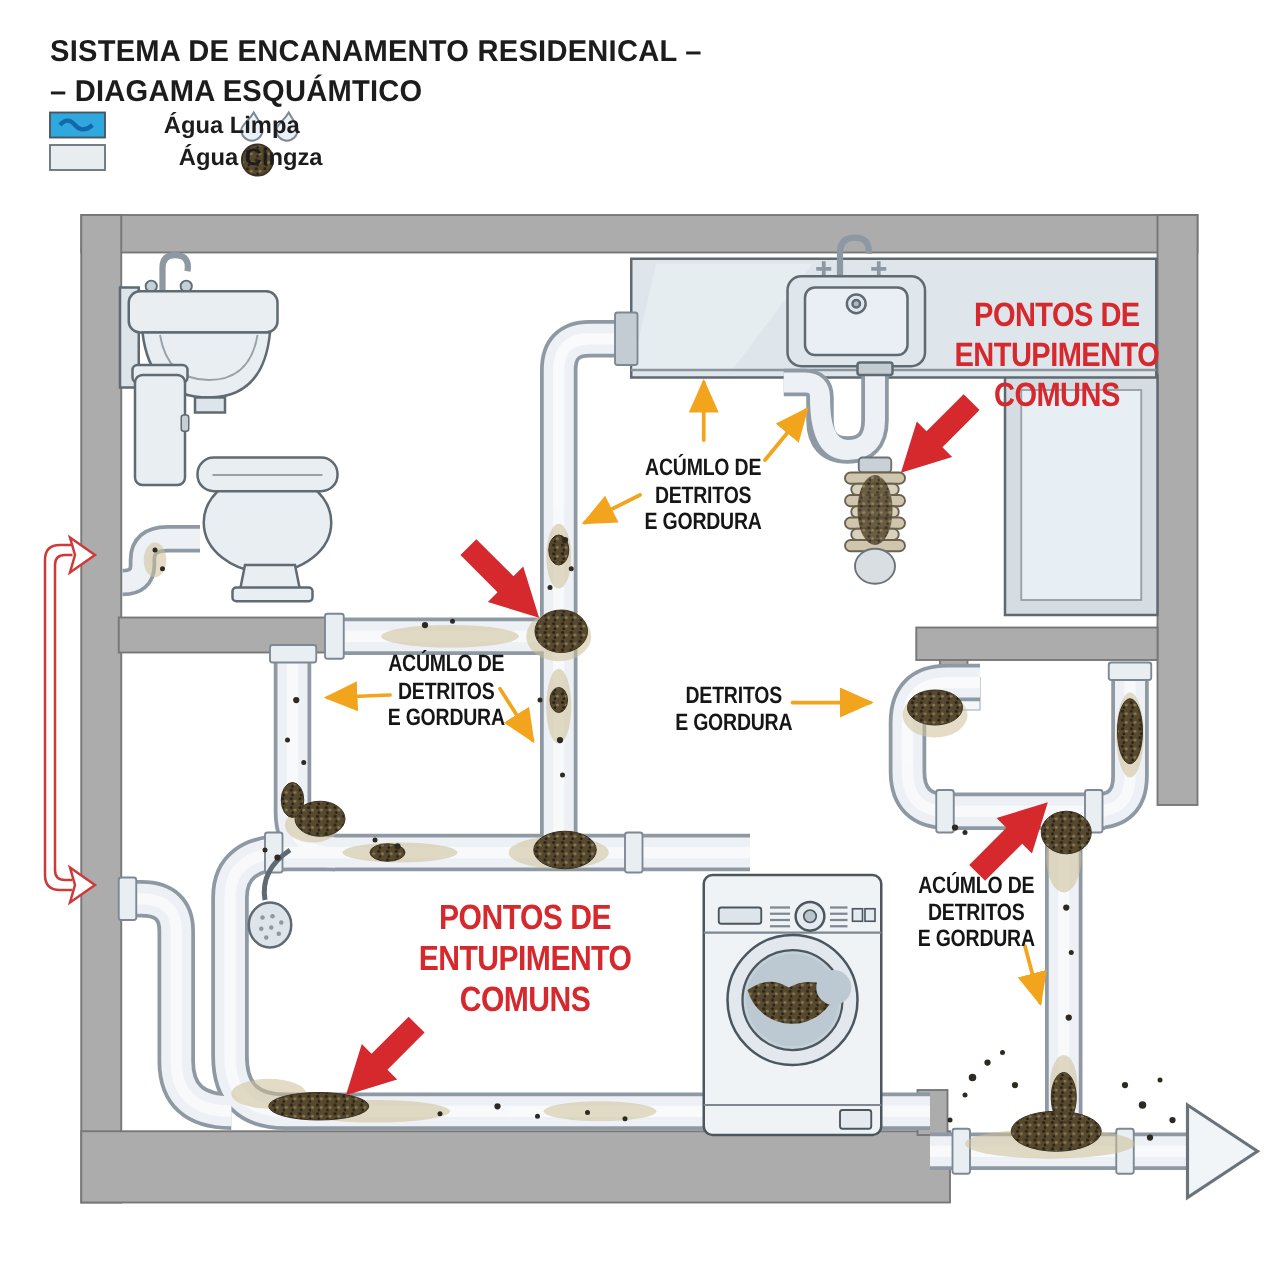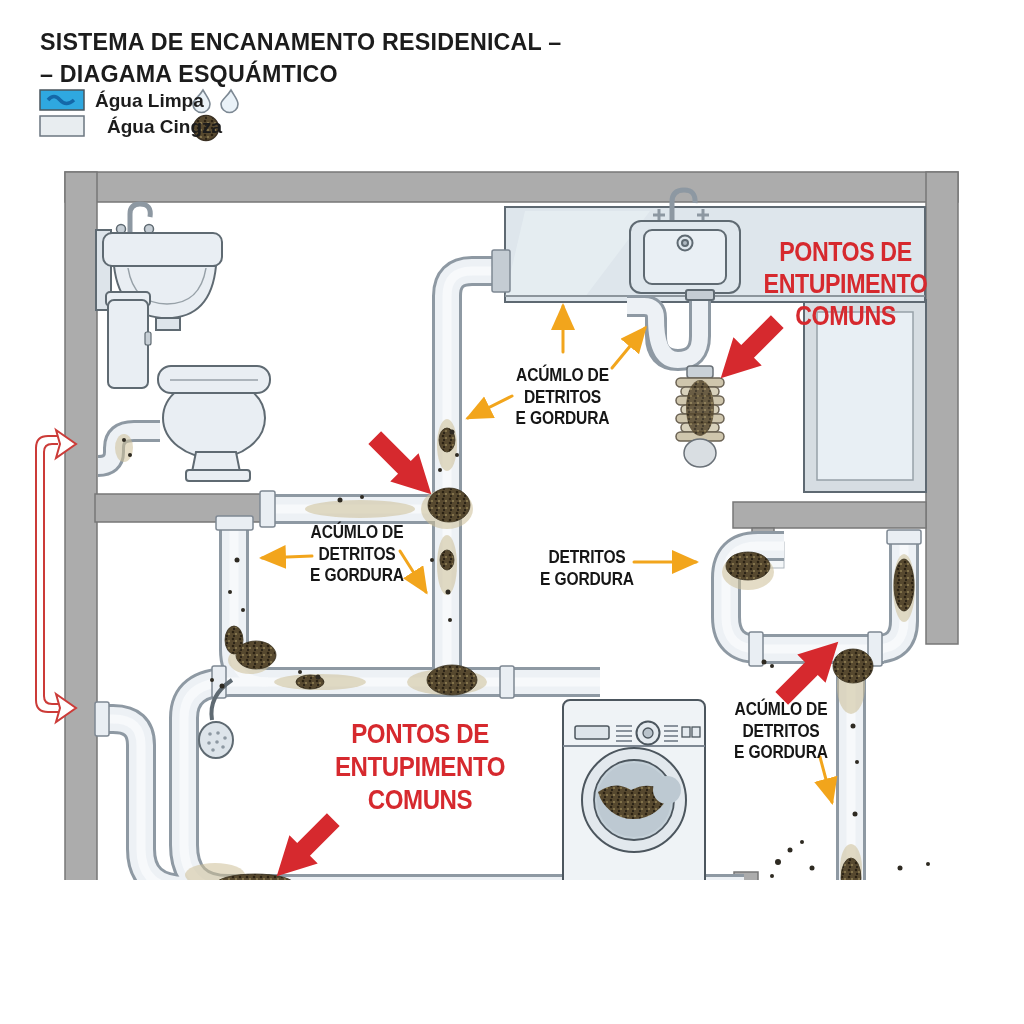--- a/index.html
+++ b/index.html
@@ -1,23 +1,23 @@
 <!DOCTYPE html>
 <html><head>
 <meta charset="utf-8">
 <style>
   html,body{margin:0;padding:0;background:#fff;}
-  .canvas{position:relative;width:1024px;height:880px;background:#fff;overflow:hidden;
+  .canvas{position:relative;width:1024px;height:1024px;background:#fff;overflow:hidden;
           font-family:"Liberation Sans","DejaVu Sans",sans-serif;}
   .canvas svg{position:absolute;left:0;top:0;}
   .ovl{position:absolute;margin:0;}
   .title{left:40px;top:26px;font-size:24px;font-weight:600;line-height:1.32;color:#1c1c1c;
          transform:scaleX(.97);transform-origin:left top;letter-spacing:.2px;white-space:nowrap;}
   .title span{display:block;}
-  .legend-label{font-size:19px;font-weight:600;color:#1c1c1c;white-space:nowrap;}
+  .legend-label{font-size:19px;font-weight:600;color:#1c1c1c;white-space:nowrap;margin-left:36px;}
   .lg1{left:95px;top:90px;} .lg2{left:107px;top:116px;}
   .red-label{color:#d6292e;font-weight:800;text-align:center;font-size:27px;line-height:1.18;
              transform:scaleX(.86);transform-origin:center top;letter-spacing:-.5px;}
   .red-label span{display:block;}
   .black-label{color:#161616;font-weight:700;text-align:center;font-size:19px;line-height:1.14;
              transform:scaleX(.82);transform-origin:center top;letter-spacing:-.2px;}
   .black-label span{display:block;}
   .rl1{left:738px;top:237px;width:215px;}
   .rl2{left:292px;top:717px;width:256px;font-size:28px;}
   .bl-a{left:480px;top:364px;width:165px;}

